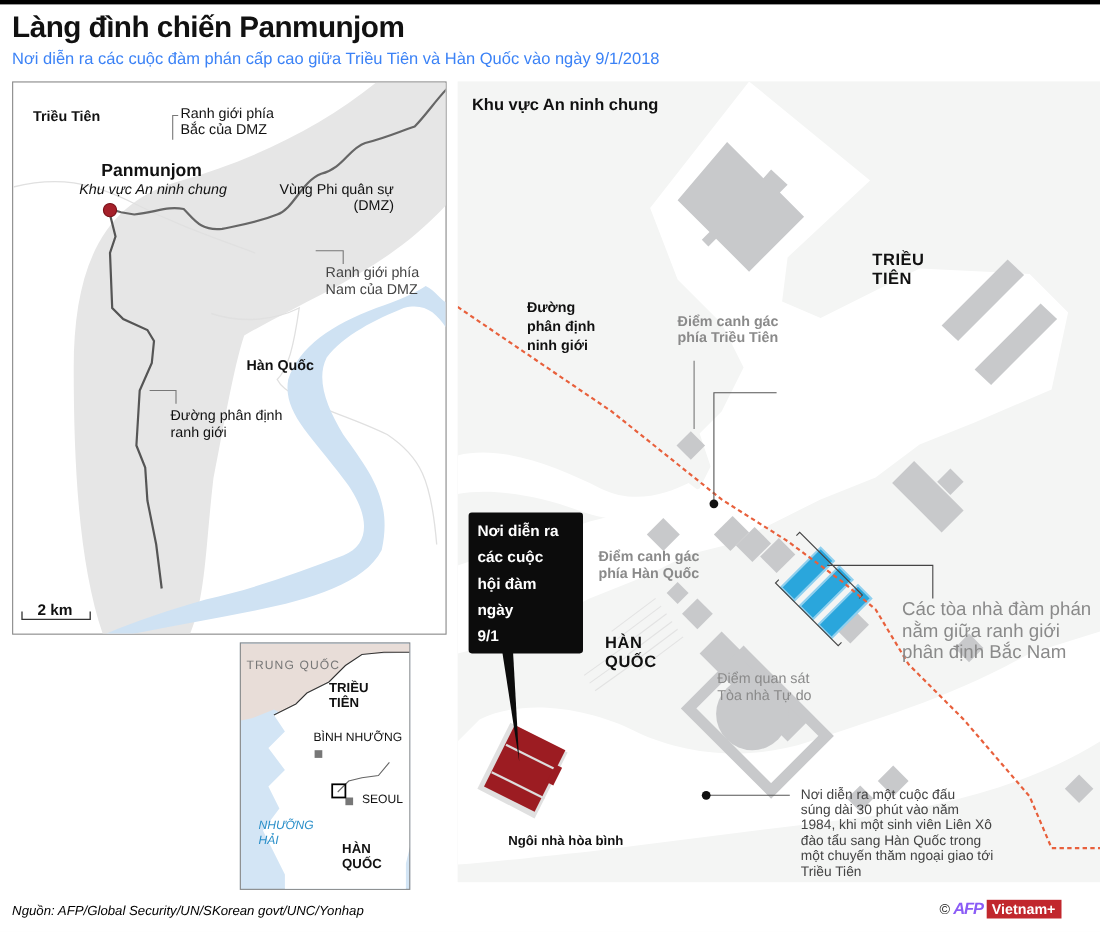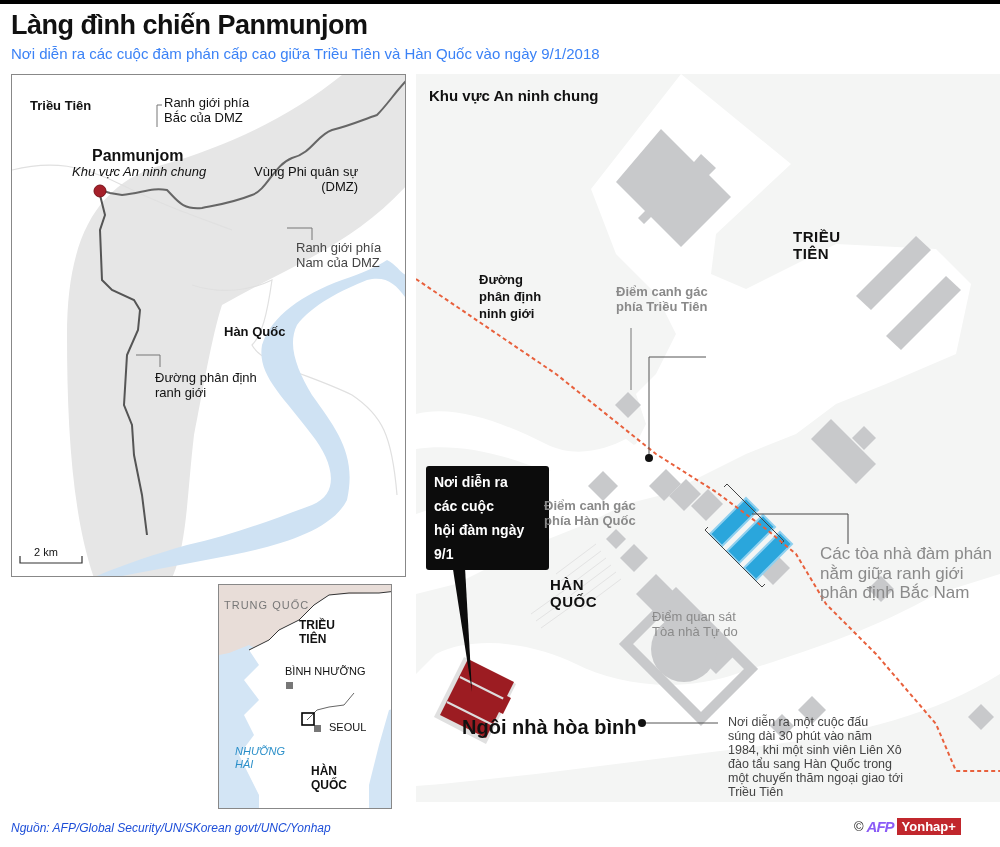--- a/index.html
+++ b/index.html
@@ -8,21 +8,21 @@
   .topbar { position: absolute; left: 0; top: 0; width: 1000px; height: 4px; background: #000; }
   .title { position: absolute; left: 11px; top: 10px; font-size: 27px; font-weight: bold; letter-spacing: -0.5px; color: #111; }
   .subtitle { position: absolute; left: 11px; top: 45px; font-size: 15px; color: #3b82f6; }
   .panel { position: absolute; overflow: hidden; }
   .panel svg { position: absolute; left: 0; top: 0; }
   .lbl { position: absolute; white-space: nowrap; line-height: 1.15; }
   .bold { font-weight: bold; }
   .ital { font-style: italic; }
   .gray { color: #8a8a8a; }
   .callout-box { position: absolute; background: #0c0c0c; color: #fff; font-weight: bold; font-size: 14px; line-height: 24px; padding: 4px 8px; border-radius: 3px; white-space: pre-line; }
-  .footer-src { position: absolute; left: 11px; top: 821px; font-size: 12px; font-style: italic; color: #1d4ed8; }
+  .footer-src { position: absolute; left: 11px; top: 821px; font-size: 12px; font-style: italic; color: #000000; }
   .credit { position: absolute; left: 854px; top: 816px; height: 20px; display: flex; align-items: center; gap: 3px; }
   .copy { font-size: 13px; color: #222; }
   .afp { font-size: 15px; font-weight: bold; font-style: italic; color: #8b5cf6; letter-spacing: -1px; }
   .vn { background: #c1272d; color: #fff; font-size: 13px; font-weight: bold; padding: 1px 5px; }
 </style>
 </head>
 <body>
 
 <div class="topbar"></div>
 <h1 class="title">Làng đình chiến Panmunjom</h1>
@@ -55,24 +55,24 @@
 Bắc của DMZ</div>
   <div class="lbl bold" style="left:80px; top:72px; font-size:16px;">Panmunjom</div>
   <div class="lbl ital" style="left:60px; top:90px; font-size:13px;">Khu vực An ninh chung</div>
   <div class="lbl" style="left:242px; top:90px; font-size:13px; white-space:pre-line;text-align:right;">Vùng Phi quân sự
 (DMZ)</div>
   <div class="lbl" style="left:284px; top:166px; font-size:13px; white-space:pre-line; color:#444;">Ranh giới phía
 Nam của DMZ</div>
   <div class="lbl bold" style="left:212px; top:250px; font-size:13px;">Hàn Quốc</div>
   <div class="lbl" style="left:143px; top:296px; font-size:13px; white-space:pre-line;">Đường phân định
 ranh giới</div>
-  <div class="lbl" style="left:22px; top:471px; font-size:11px;">2 km</div>
-</div>
-
-<div class="panel" style="left:218px; top:584px; width:174px; height:225px; border:1px solid #888; background:#d3e5f5;">
+  <div class="lbl" style="left:22px; top:471px; font-size:14px;font-weight:bold;">2 km</div>
+</div>
+
+<div class="panel" style="left:218px; top:584px; width:155px; height:225px; border:1px solid #888; background:#d3e5f5;">
   <svg width="187" height="225">
 
     <path d="M0,0 L187,0 L187,5 L160,8 L110,10 L95,20 L80,35 L60,45 L50,55 L40,65 L30,60 L10,68 L0,70 Z" fill="#e8ddd8"></path>
 
     <path d="M187,5 L187,120 L170,125 L160,160 L150,200 L150,225 L40,225 L40,210 L30,190 L20,170 L35,150 L25,130 L40,115 L25,95 L40,80 L30,65 L50,55 L60,45 L80,35 L95,20 L110,10 L160,8 Z" fill="#ffffff"></path>
 
     <path d="M30,65 L50,55 L60,45 L80,35 L95,20 L110,10 L130,8 L160,8 L187,5" stroke="#333" stroke-width="1" fill="none"></path>
 
     <path d="M88,135 L98,125 L110,122 L125,120 L135,108" stroke="#666" stroke-width="1" fill="none"></path>
 
@@ -161,40 +161,40 @@
   </svg>
 
   <div class="lbl bold" style="left:13px; top:13px; font-size:15px;">Khu vực An ninh chung</div>
   <div class="lbl bold" style="left:377px; top:154px; font-size:15px; white-space:pre-line; letter-spacing:0.5px;">TRIỀU
 TIÊN</div>
   <div class="lbl bold" style="left:63px; top:198px; font-size:13px; white-space:pre-line; line-height:1.3;">Đường
 phân định
 ninh giới</div>
   <div class="lbl bold gray" style="left:200px; top:211px; font-size:13px; white-space:pre-line;">Điểm canh gác
 phía Triều Tiên</div>
-  <div class="callout-box" style="left:10px; top:392px; width:123px;">Nơi diễn ra
+  <div class="callout-box" style="left:10px; top:392px; width:104px;">Nơi diễn ra
 các cuộc
 hội đàm ngày
 9/1</div>
   <div class="lbl bold gray" style="left:128px; top:425px; font-size:13px; white-space:pre-line;">Điểm canh gác
 phía Hàn Quốc</div>
   <div class="lbl gray" style="left:404px; top:470px; font-size:17px; white-space:pre-line;">Các tòa nhà đàm phán
 nằm giữa ranh giới
 phân định Bắc Nam</div>
   <div class="lbl bold" style="left:134px; top:502px; font-size:15px; white-space:pre-line; letter-spacing:0.5px;">HÀN
 QUỐC</div>
   <div class="lbl gray" style="left:236px; top:536px; font-size:13px; white-space:pre-line;">Điểm quan sát
 Tòa nhà Tự do</div>
-  <div class="lbl bold" style="left:46px; top:642px; font-size:20px;">Ngôi nhà hòa bình</div>
+  <div class="lbl bold" style="left:46px; top:684px; font-size:12px;">Ngôi nhà hòa bình</div>
   <div class="lbl" style="left:312px; top:641px; font-size:12.5px; white-space:pre-line; color:#444; line-height:1.12;">Nơi diễn ra một cuộc đấu
 súng dài 30 phút vào năm
 1984, khi một sinh viên Liên Xô
 đào tẩu sang Hàn Quốc trong
 một chuyến thăm ngoại giao tới
 Triều Tiên</div>
 </div>
 
 <div class="footer-src">Nguồn: AFP/Global Security/UN/SKorean govt/UNC/Yonhap</div>
 <div class="credit">
   <span class="copy">©</span>
   <span class="afp">AFP</span>
-  <span class="vn">Yonhap+</span>
+  <span class="vn">Vietnam+</span>
 </div>
 
 </body></html>

